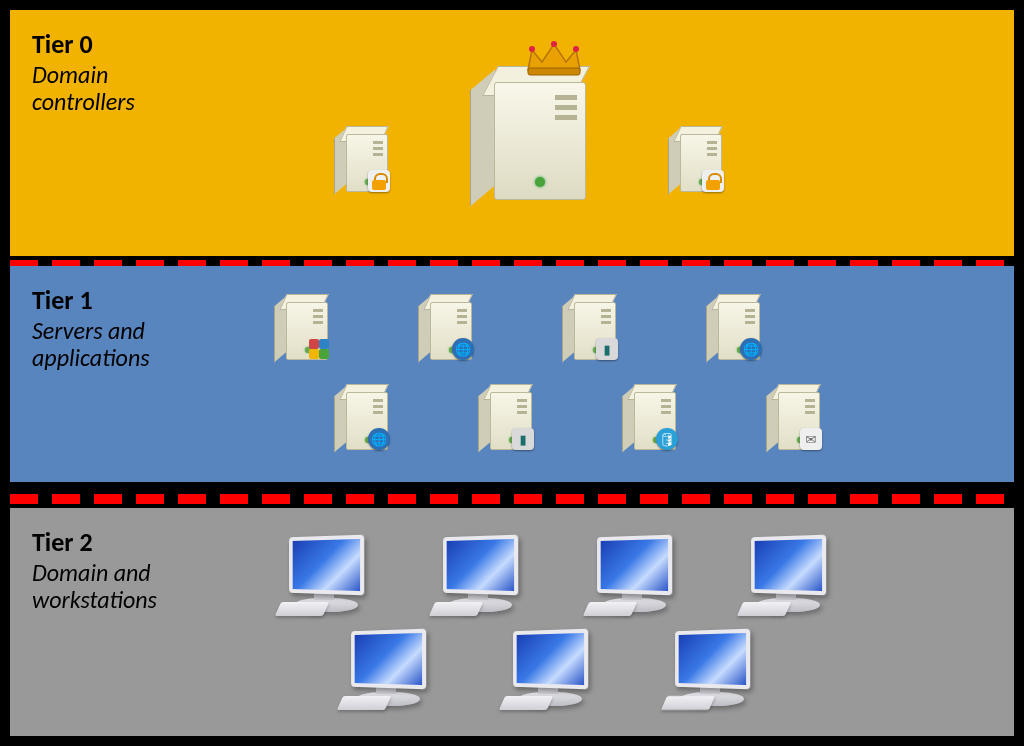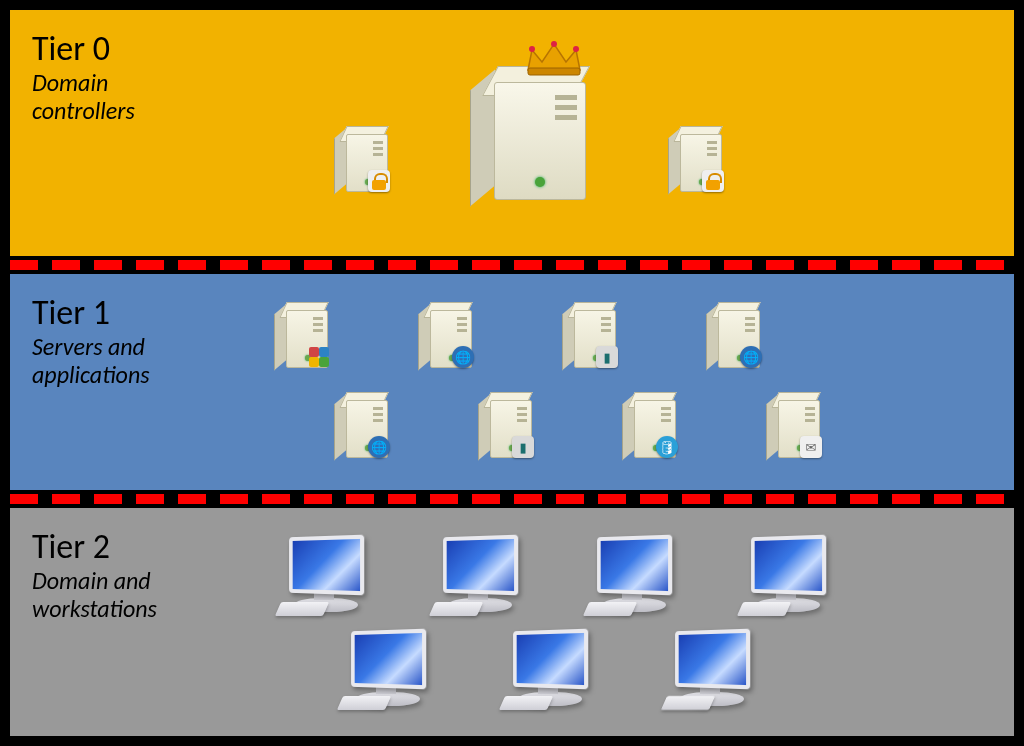--- a/index.html
+++ b/index.html
@@ -17,35 +17,35 @@
     background: #000;
   }
   .tier {
     position: absolute;
     left: 0;
     right: 0;
     box-sizing: border-box;
     padding: 20px 22px;
   }
   .tier0 { top: 0;    height: 246px; background: #f2b200; }
-  .tier1 { top: 264px; height: 216px; background: #5985be; }
+  .tier1 { top: 256px; height: 216px; background: #5985be; }
   .tier2 { top: 498px; height: 228px; background: #999999; }
   .sep {
     position: absolute;
     left: 0; right: 0;
     height: 18px;
     background: #000;
   }
   .sep svg { display:block; }
   .sep1 { top: 246px; }
   .sep2 { top: 480px; }
 
   .tier-title {
-    font-size: 34px;
-    font-weight: 400;
+    font-size: 26px;
+    font-weight: 700;
     color: #000;
     line-height: 1.1;
     margin-bottom: 2px;
   }
   .tier-sub {
     font-size: 24px;
     font-weight: 400;
     color: #000;
     line-height: 1.15;
     max-width: 180px;

